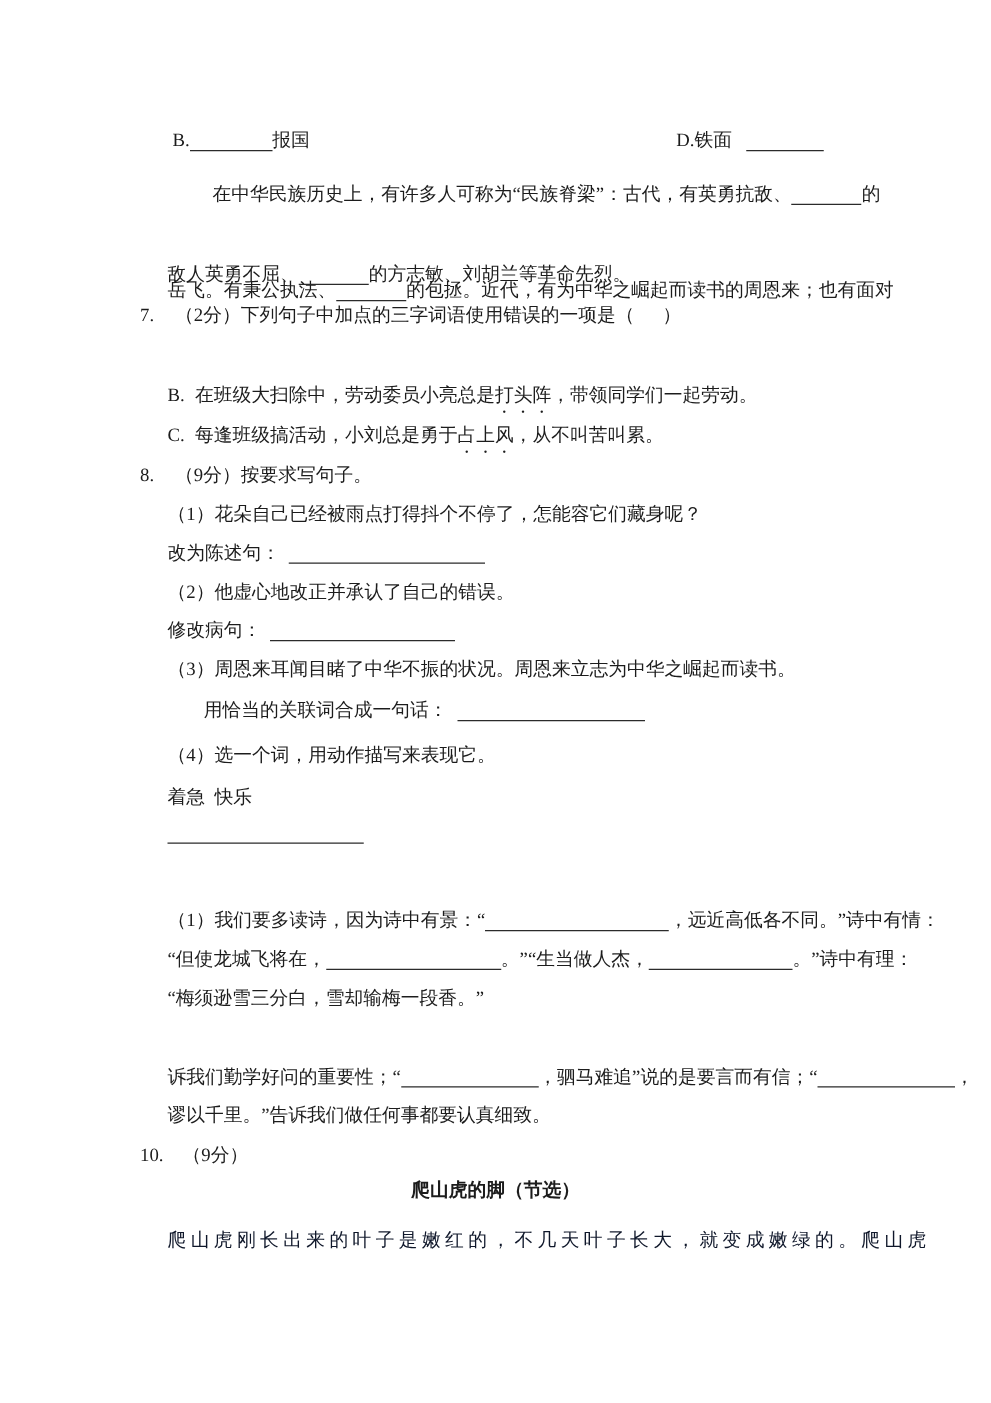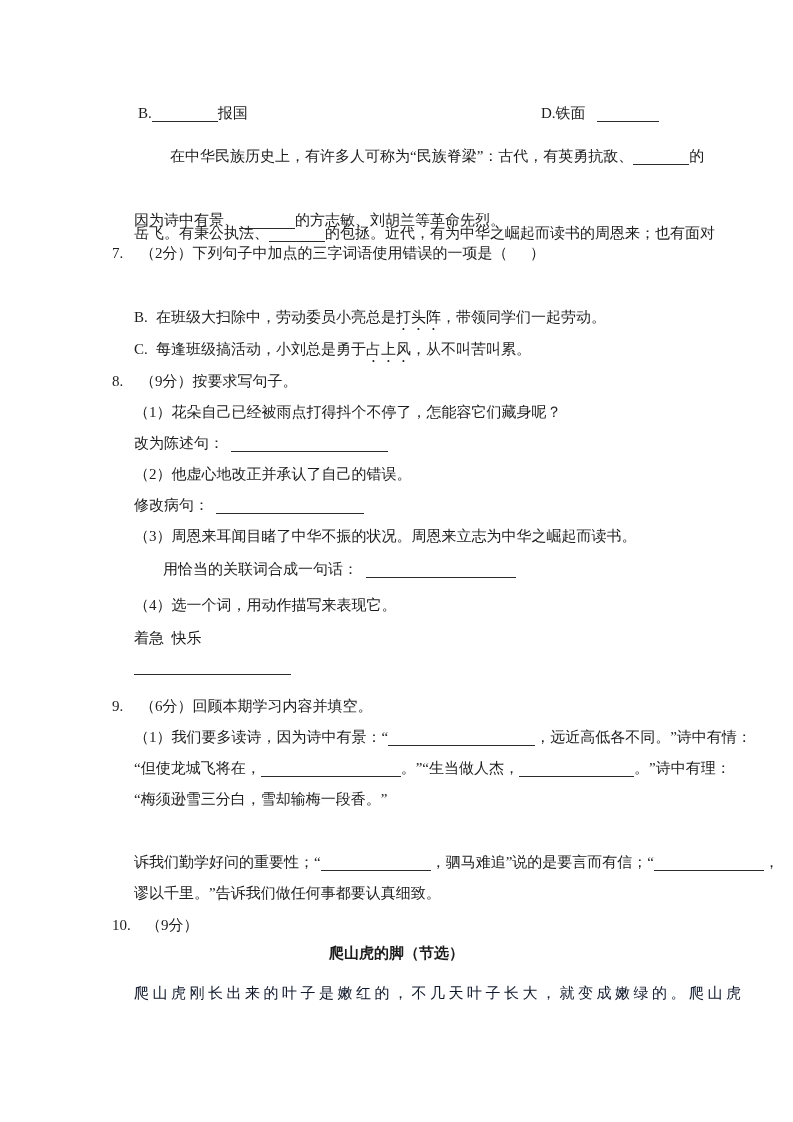--- a/index.html
+++ b/index.html
@@ -49,21 +49,21 @@
     </span>
   </div>
 
   <div class="ln" style="top:140px; left:170px;">
     <span>在中华民族历史上，有许多人可称为“民族脊梁”：古代，有英勇抗敌、</span><span class="blank" style="width:56px;"></span><span>的</span>
   </div>
   <div class="ln" style="top:172px; left:134px;margin-top:45px;">
     <span>岳飞。有秉公执法、</span><span class="blank" style="width:56px;"></span><span>的包拯。近代，有为中华之崛起而读书的周恩来；也有面对</span>
   </div>
   <div class="ln" style="top:204px; left:134px;">
-    <span>因为诗中有景、</span><span class="blank" style="width:56px;"></span><span>的方志敏、刘胡兰等革命先烈。</span>
+    <span>敌人英勇不屈、</span><span class="blank" style="width:56px;"></span><span>的方志敏、刘胡兰等革命先烈。</span>
   </div>
 
   <div class="ln" style="top:237px; left:112px;">
     <span class="qnum">7.</span><span>（2分）下列句子中加点的三字词语使用错误的一项是（&nbsp;&nbsp;&nbsp;&nbsp;&nbsp;&nbsp;）</span>
   </div>
   <div class="ln" style="top:301px; left:134px;">
     <span class="opt">B.</span><span>在班级大扫除中，劳动委员小亮总是</span><span class="em3">打头阵</span><span>，带领同学们一起劳动。</span>
   </div>
   <div class="ln" style="top:333px; left:134px;">
     <span class="opt">C.</span><span>每逢班级搞活动，小刘总是勇于</span><span class="em3">占上风</span><span>，从不叫苦叫累。</span>
@@ -91,23 +91,20 @@
     <span>用恰当的关联词合成一句话：</span><span class="blank" style="width:150px; margin-left:8px;"></span>
   </div>
   <div class="ln" style="top:589px; left:134px;">
     <span>（4）选一个词，用动作描写来表现它。</span>
   </div>
   <div class="ln" style="top:622px; left:134px;">
     <span>着急&nbsp;&nbsp;快乐</span>
   </div>
   <div class="standalone-blank" style="top:674px; left:134px; width:157px;"></div>
 
-  <div class="ln" style="top:690px; left:112px;">
-    <span class="qnum">9.</span><span>（6分）回顾本期学习内容并填空。</span>
-  </div>
   <div class="ln" style="top:721px; left:134px;">
     <span>（1）我们要多读诗，因为诗中有景：“</span><span class="blank" style="width:147px;"></span><span>，远近高低各不同。”诗中有情：</span>
   </div>
   <div class="ln" style="top:752px; left:134px;">
     <span>“但使龙城飞将在，</span><span class="blank" style="width:140px;"></span><span>。”“生当做人杰，</span><span class="blank" style="width:115px;"></span><span>。”诗中有理：</span>
   </div>
   <div class="ln" style="top:783px; left:134px;">
     <span>“梅须逊雪三分白，雪却输梅一段香。”</span>
   </div>
   <div class="ln" style="top:846px; left:134px;">

